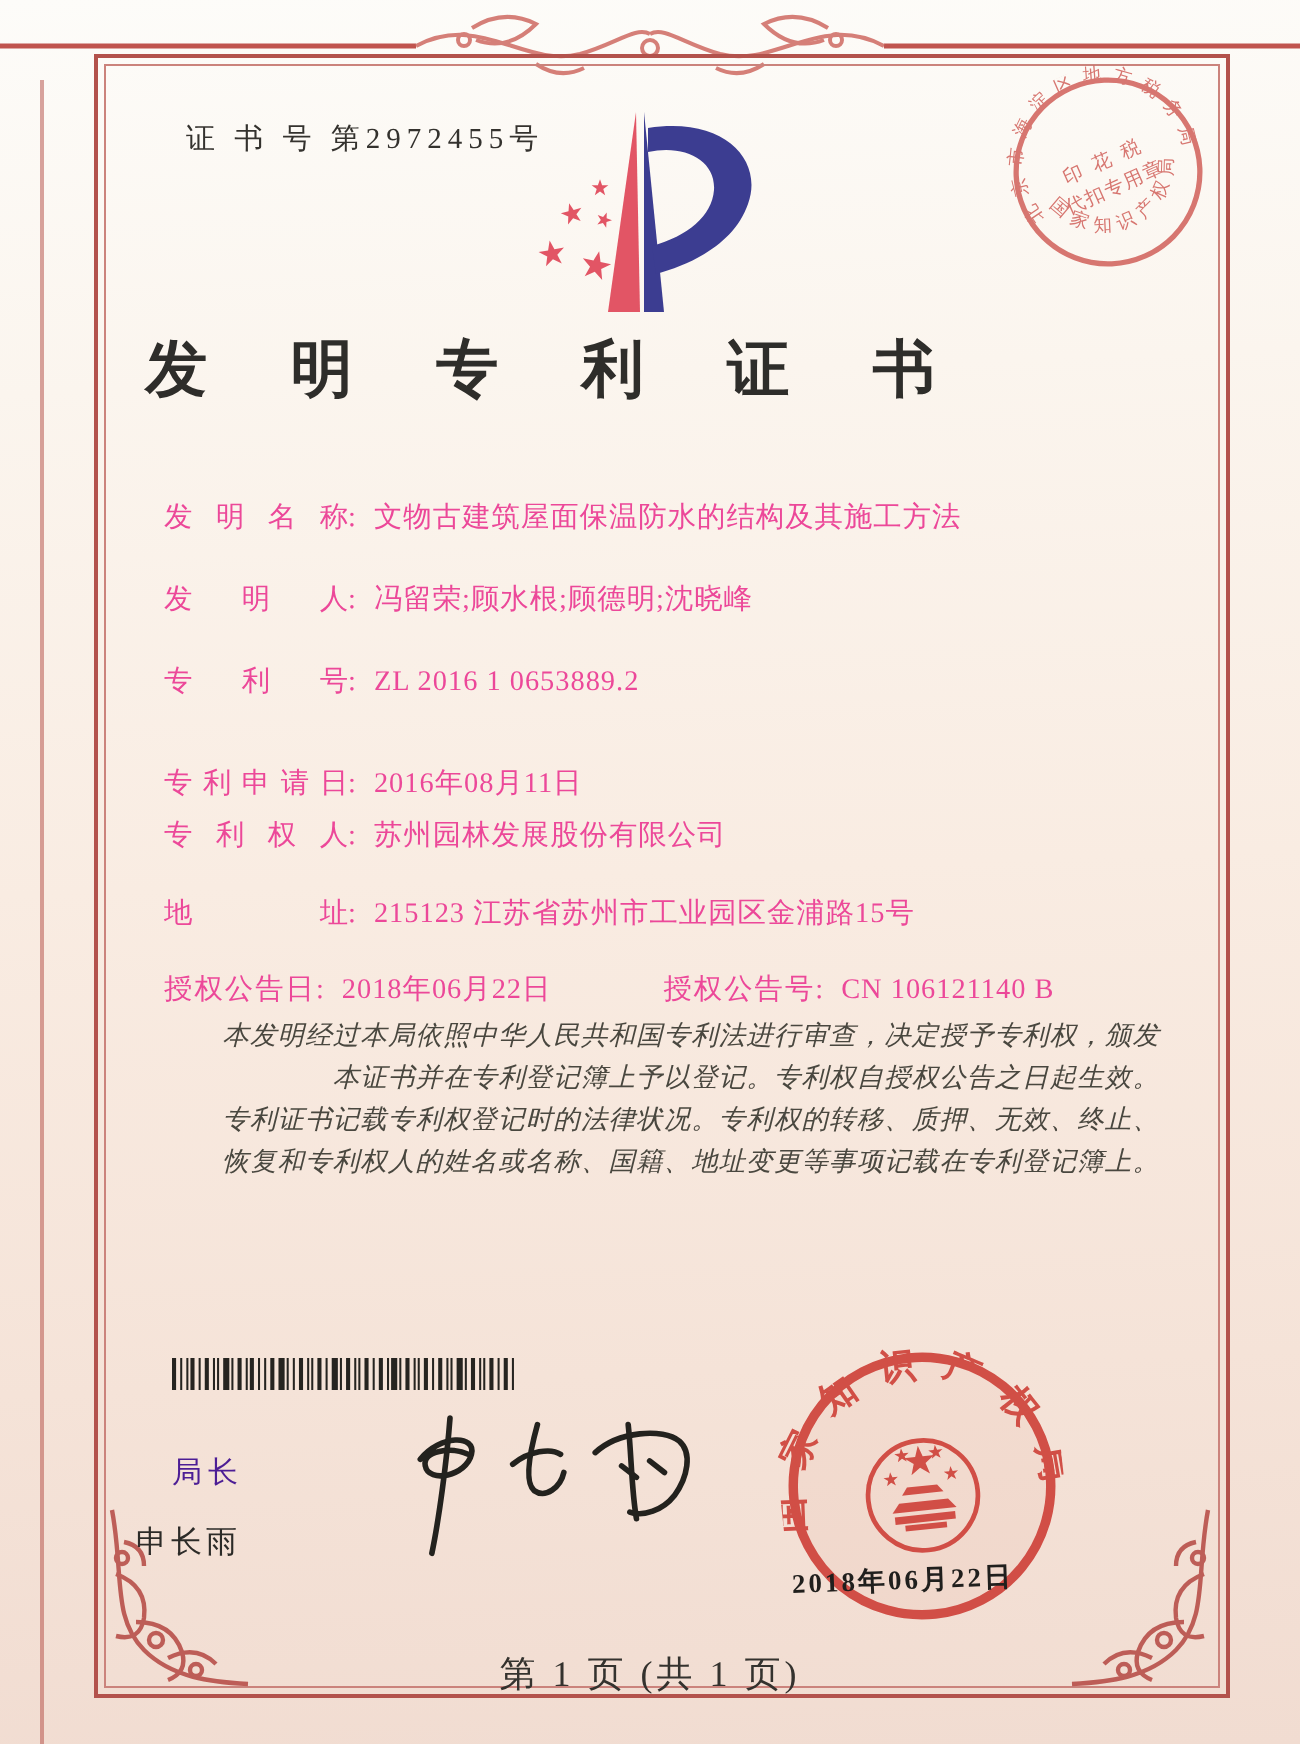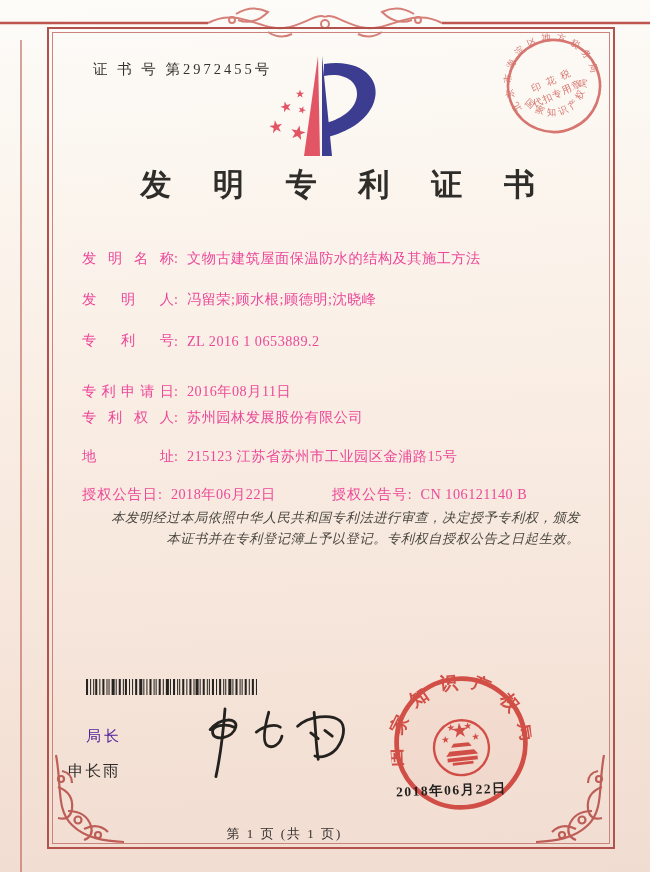--- a/index.html
+++ b/index.html
@@ -7,39 +7,39 @@
     width:650px;height:872px;position:relative;overflow:hidden;
     font-family:"Liberation Serif","DejaVu Serif",serif;
     background:linear-gradient(178deg,#fdfcf9 0%,#fbf5ee 22%,#f9ece2 50%,#f5e3d8 78%,#f1dcd1 100%);
   }
   .edge-line{position:absolute;left:20px;top:40px;width:2px;height:832px;background:rgba(178,74,66,.5);}
   .top-ornament{position:absolute;left:0;top:0;width:650px;height:46px;}
   .frame{position:absolute;left:47px;top:27px;width:564px;height:818px;border:2px solid #b3524c;}
   .frame-inner{position:absolute;inset:3px;border:1px solid #cb837c;}
   .cert-number{position:absolute;left:76px;top:60px;font-size:14.5px;letter-spacing:3px;color:#34322e;margin-left:17px;}
   .logo{position:absolute;left:256px;top:52px;width:138px;height:110px;}
-  .title{position:absolute;left:0;top:164px;width:552px;text-align:right;font-size:31px;font-weight:600;
+  .title{position:absolute;left:0;top:164px;width:552px;text-align:center;font-size:31px;font-weight:600;
          letter-spacing:17px;padding-left:5px;box-sizing:border-box;color:#2e2d2a;}
   .field-row{position:absolute;left:82px;font-size:14.2px;color:#ec4899;white-space:nowrap;}
   .flabel{display:inline-block;width:92px;text-align:justify;text-align-last:justify;vertical-align:bottom;}
   .colon{display:inline-block;margin-right:9px;}
   .fvalue{letter-spacing:.5px;}
   .grant-gap{display:inline-block;width:56px;}
   .glabel{letter-spacing:1px;}
   .paragraphs{position:absolute;left:80px;top:507px;width:500px;color:#49473f;text-align:right;}
   .paragraphs p{margin:0;font-size:13.2px;line-height:1.6;text-indent:2em;font-style:italic;letter-spacing:.6px;}
   .barcode{position:absolute;left:86px;top:679px;width:172px;height:16px;}
   .director-title{position:absolute;left:86px;top:727px;font-size:15px;color:#4c1d95;letter-spacing:3px;}
   .director-name{position:absolute;left:68px;top:761px;font-size:15.5px;color:#2c2b28;letter-spacing:2px;}
   .signature{position:absolute;left:192px;top:694px;width:165px;height:96px;}
   .seal{position:absolute;left:390px;top:670px;width:142px;height:146px;transform:rotate(-6deg);opacity:.93;}
   .seal-date{position:absolute;left:396px;top:781px;width:140px;font-size:13.5px;font-weight:bold;
              color:#201f1d;letter-spacing:1.5px;transform:rotate(-2deg);white-space:nowrap;}
   .tax-stamp{position:absolute;left:501px;top:33px;width:106px;height:106px;transform:rotate(-24deg);opacity:.82;}
-  .footer{position:absolute;left:0;top:825px;width:569px;text-align:center;font-size:13px;
+  .footer{position:absolute;left:0;top:825px;width:650px;text-align:center;font-size:18px;
           letter-spacing:2px;color:#34322e;}
   .corner-ornament{position:absolute;width:80px;height:98px;}
   .corner-left{left:48px;top:749px;}
   .corner-right{left:532px;top:749px;transform:scaleX(-1);}
 </style>
 </head>
 <body>
 
 <div class="edge-line"></div>
 
@@ -125,20 +125,21 @@
 </div>
 <div class="field-row" style="top:447px">
   <span class="flabel">地址</span><span class="colon">:</span><span class="fvalue">215123 江苏省苏州市工业园区金浦路15号</span>
 </div>
 <div class="field-row" style="top:485px">
   <span class="glabel">授权公告日</span><span class="colon">:</span><span class="fvalue">2018年06月22日</span><span class="grant-gap"></span><span class="glabel">授权公告号</span><span class="colon">:</span><span class="fvalue">CN 106121140 B</span>
 </div>
 
 <div class="paragraphs">
   <p>本发明经过本局依照中华人民共和国专利法进行审查，决定授予专利权，颁发本证书并在专利登记簿上予以登记。专利权自授权公告之日起生效。</p>
+  <p>专利证书记载专利权登记时的法律状况。专利权的转移、质押、无效、终止、恢复和专利权人的姓名或名称、国籍、地址变更等事项记载在专利登记簿上。</p>
 </div>
 
 <svg class="barcode" viewBox="0 0 168 15" preserveAspectRatio="none">
   <g fill="#262420">
     <rect x="0" width="2" height="15"></rect>
       <rect x="4" width="1" height="15"></rect>
       <rect x="7" width="1" height="15"></rect>
     <rect x="9" width="2" height="15"></rect>
       <rect x="13" width="1" height="15"></rect>
       <rect x="16" width="2" height="15"></rect>

